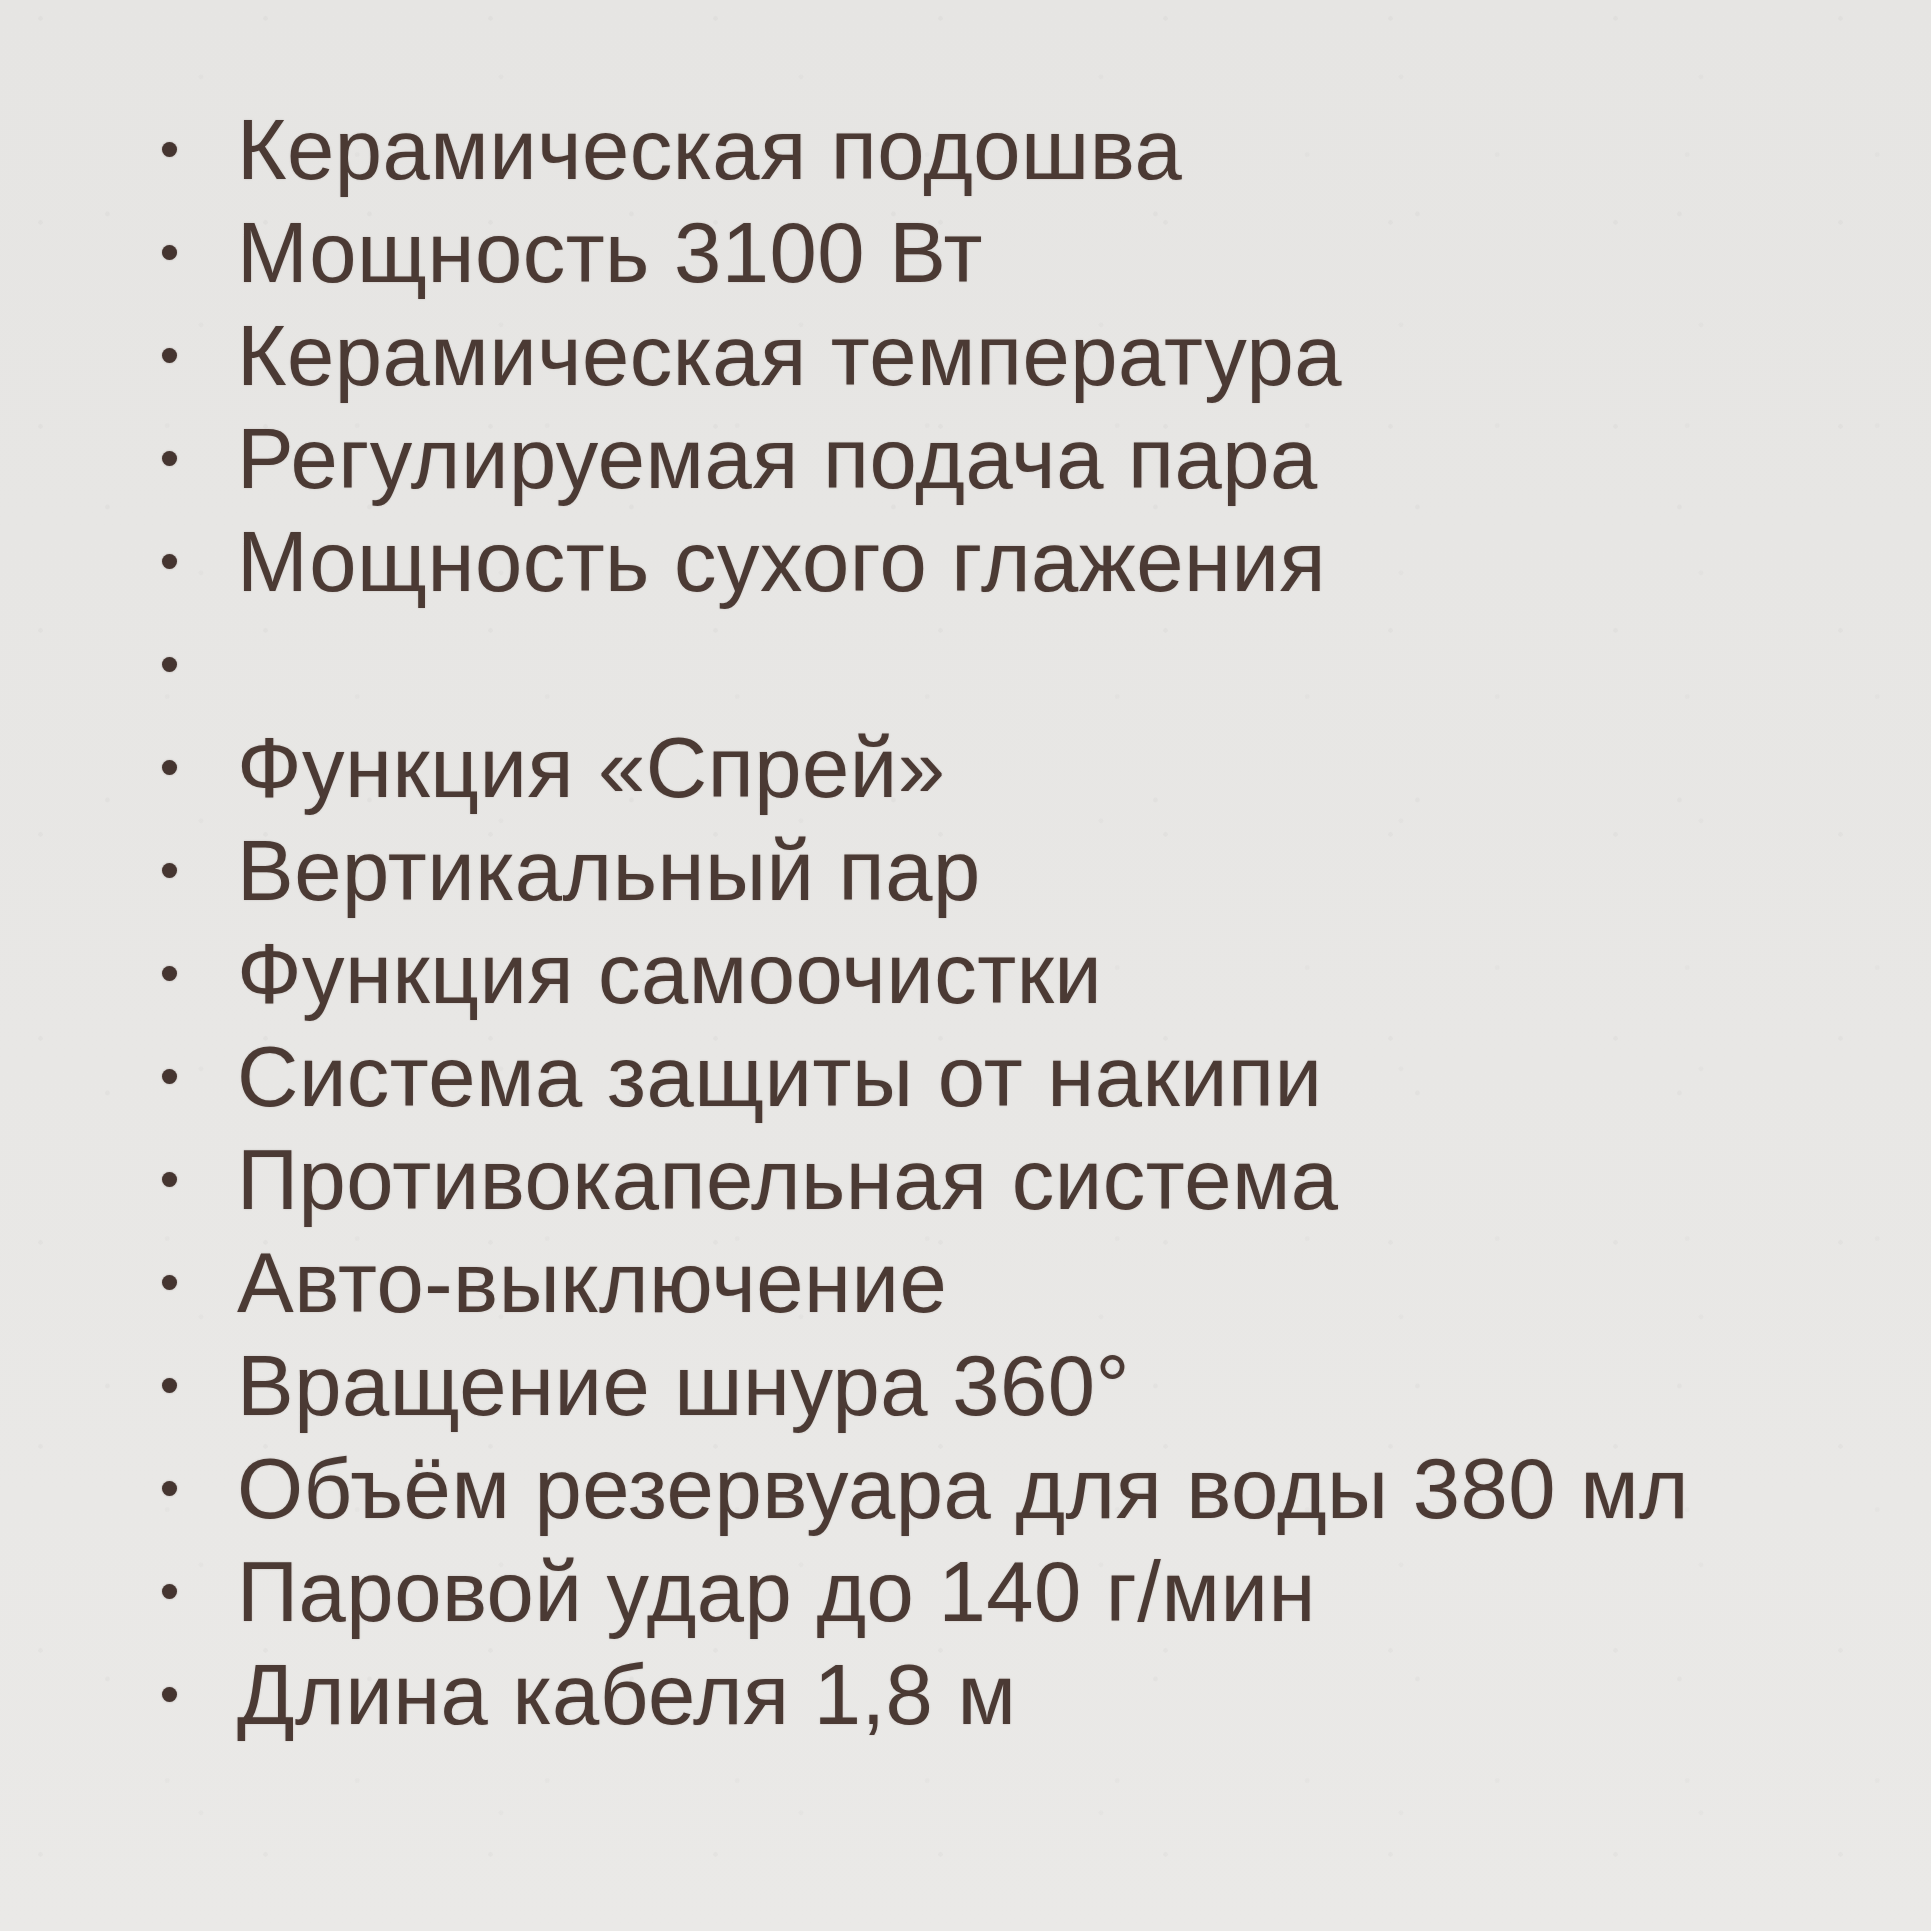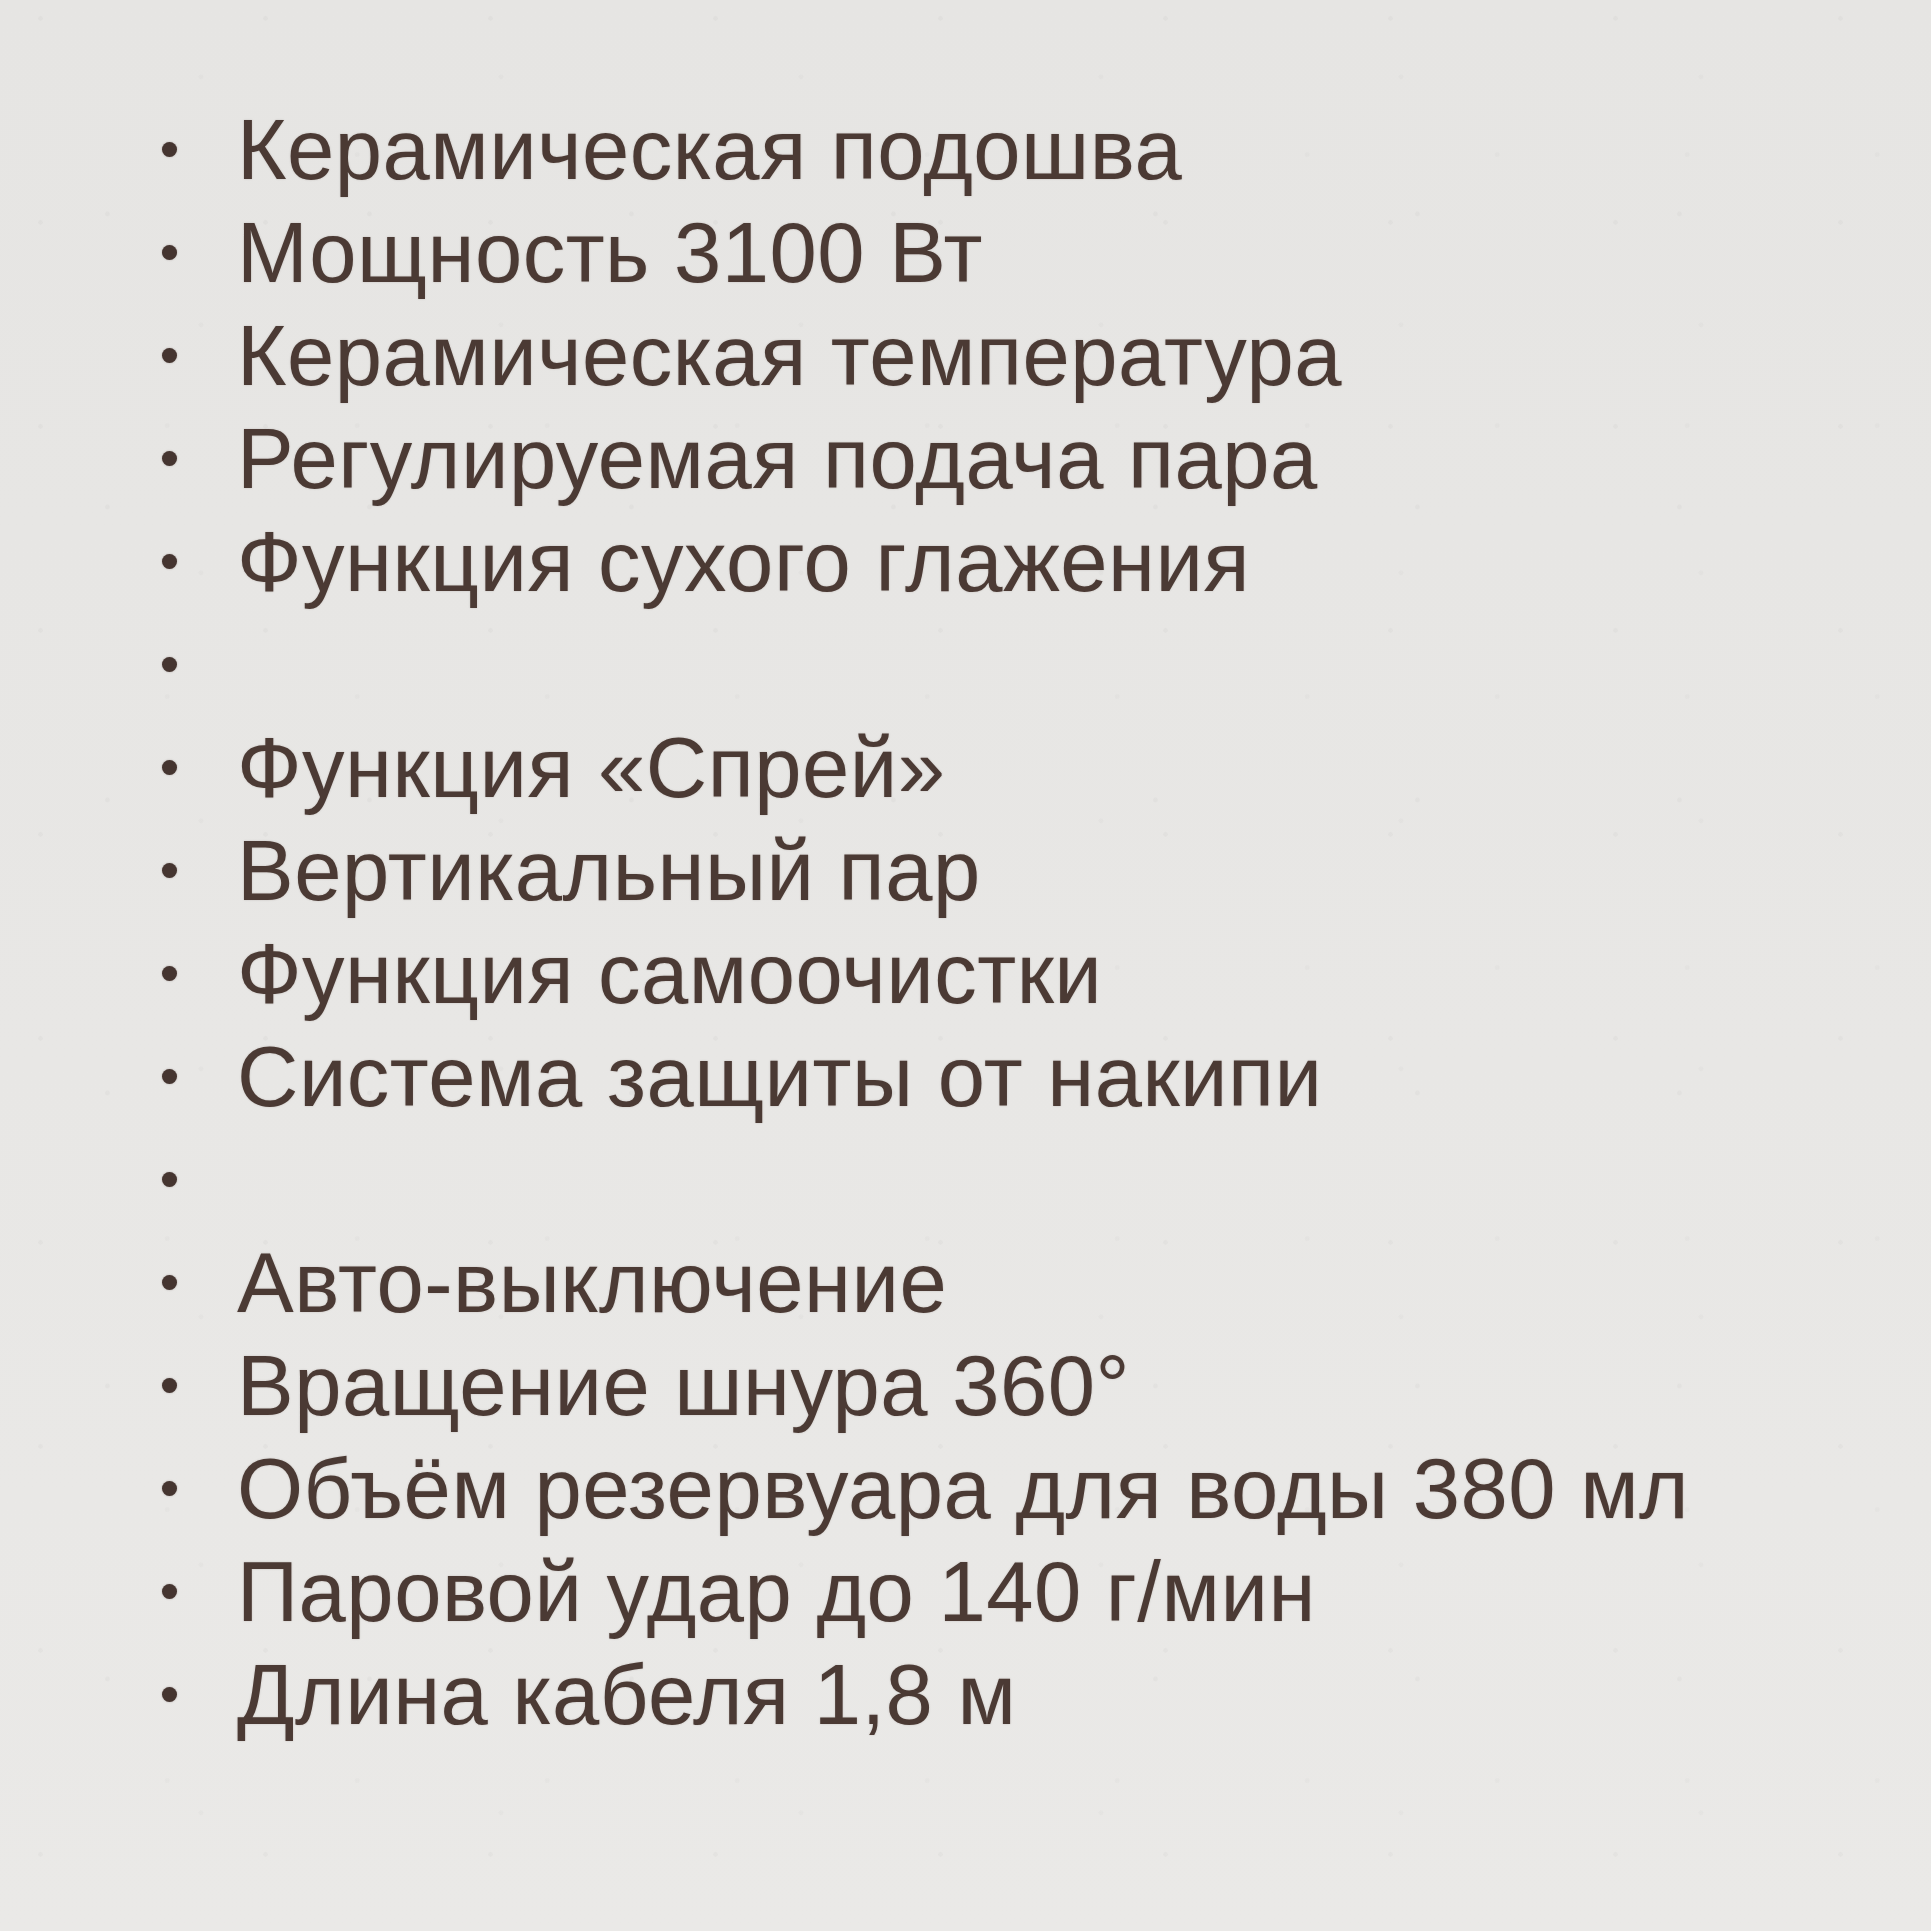--- a/index.html
+++ b/index.html
@@ -62,26 +62,26 @@
 </head>
 <body>
 
 <div class="grain"></div>
 
 <ul class="feature-list">
   <li><span class="dot"></span><span>Керамическая подошва</span></li>
   <li><span class="dot"></span><span>Мощность 3100 Вт</span></li>
   <li><span class="dot"></span><span>Керамическая температура</span></li>
   <li><span class="dot"></span><span>Регулируемая подача пара</span></li>
-  <li><span class="dot"></span><span>Функция сухого глажения</span></li>
+  <li><span class="dot"></span><span>Мощность сухого глажения</span></li>
   <li><span class="dot"></span></li>
   <li><span class="dot"></span><span>Функция «Спрей»</span></li>
   <li><span class="dot"></span><span>Вертикальный пар</span></li>
   <li><span class="dot"></span><span>Функция самоочистки</span></li>
   <li><span class="dot"></span><span>Система защиты от накипи</span></li>
-  <li><span class="dot"></span></li>
+  <li><span class="dot"></span><span>Противокапельная система</span></li>
   <li><span class="dot"></span><span>Авто-выключение</span></li>
   <li><span class="dot"></span><span>Вращение шнура 360°</span></li>
   <li><span class="dot"></span><span>Объём резервуара для воды 380 мл</span></li>
   <li><span class="dot"></span><span>Паровой удар до 140 г/мин</span></li>
   <li><span class="dot"></span><span>Длина кабеля 1,8 м</span></li>
 </ul>
 
 
 </body></html>

